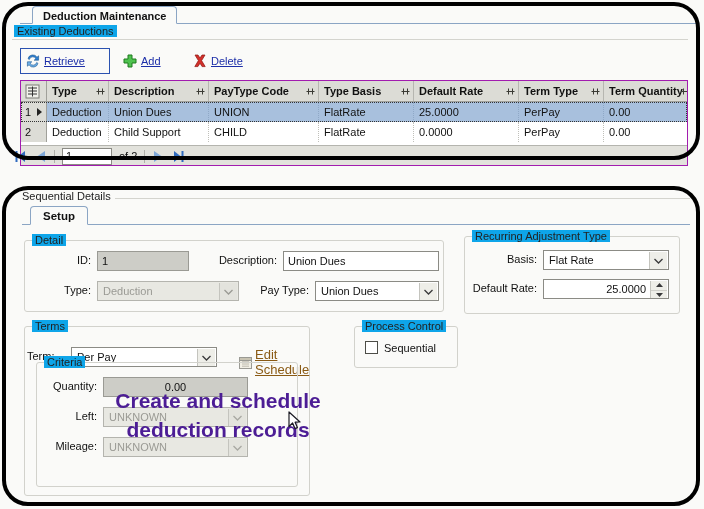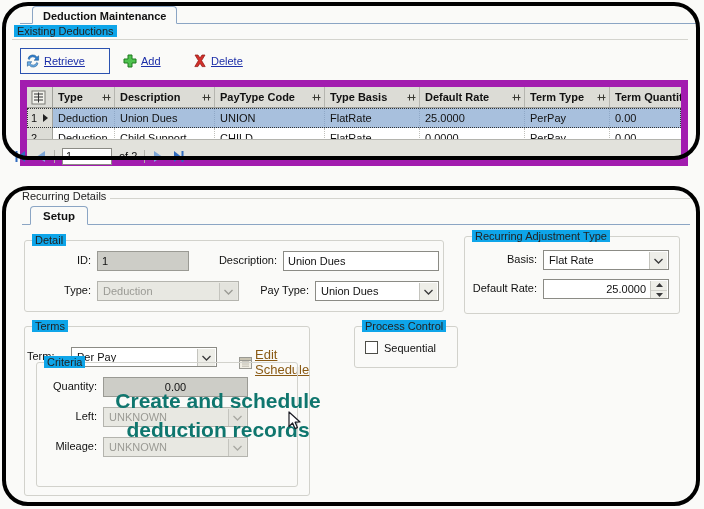--- a/index.html
+++ b/index.html
@@ -82,21 +82,21 @@
   
   #banner-top {
     position: absolute; left: 222px; top: 30px;
     font-size: 22px; font-weight: bold; color: #000;
     letter-spacing: -0.2px; white-space: nowrap;
   }
 
   
   #grid {
     position: absolute; left: 8px; top: 48px; width: 668px; height: 86px;
-    border: 7px solid #a21caf; background: #fff; overflow: hidden;
+    border: 1px solid #a21caf; background: #fff; overflow: hidden;
   }
   .grid-row { display: flex; height: 20px; align-items: stretch; }
   #grid-header { background: #dcdcd6; height: 21px; border-bottom: 1px solid #a0a09a; }
   .hdr-cell {
     display: flex; align-items: center;
     font-weight: bold; font-size: 11px; color: #111;
     padding-left: 5px;
     border-right: 1px solid #b6b6b0;
     position: relative;
     overflow: hidden; white-space: nowrap;
@@ -221,21 +221,21 @@
   }
   #chk-sequential-row {
     position: absolute; left: 10px; top: 14px;
     display: flex; align-items: center; gap: 6px;
   }
   .checkbox {
     width: 13px; height: 13px; background: #fff; border: 1px solid #4d4d47;
   }
   #banner-bottom {
     position: absolute; left: 368px; top: 392px;
-    font-size: 21px; font-weight: bold; color: #0f766e;
+    font-size: 21px; font-weight: bold; color: #4c1d95;
     text-align: center; line-height: 29px; width: 300px;
   }
 
   
   #cursor { position: absolute; left: 288px; top: 411px; z-index: 60; }
 </style>
 </head>
 <body>
 
 <div id="root">
@@ -414,21 +414,21 @@
             <path d="M2 1 L9 6.5 L2 12 Z" fill="#2f6bbf"></path>
             <rect x="9.5" y="1" width="2" height="11" fill="#2f6bbf"></rect>
           </svg>
       </span>
     </div>
   </div>
 
   <div id="bottom-panel">
 
     <div id="details-line"></div>
-    <div id="details-legend">Recurring Details</div>
+    <div id="details-legend">Sequential Details</div>
 
     <div id="setup-tabstrip">
       <div id="setup-tab">Setup</div>
     </div>
 
     <div class="groupbox" id="detail-group">
       <div class="group-legend">Detail</div>
 
       <div class="fld-label" style="left:6px; top:10px; width:60px;">ID:</div>
       <div class="txtbox readonly" style="left:72px; top:10px; width:92px;">1</div>

